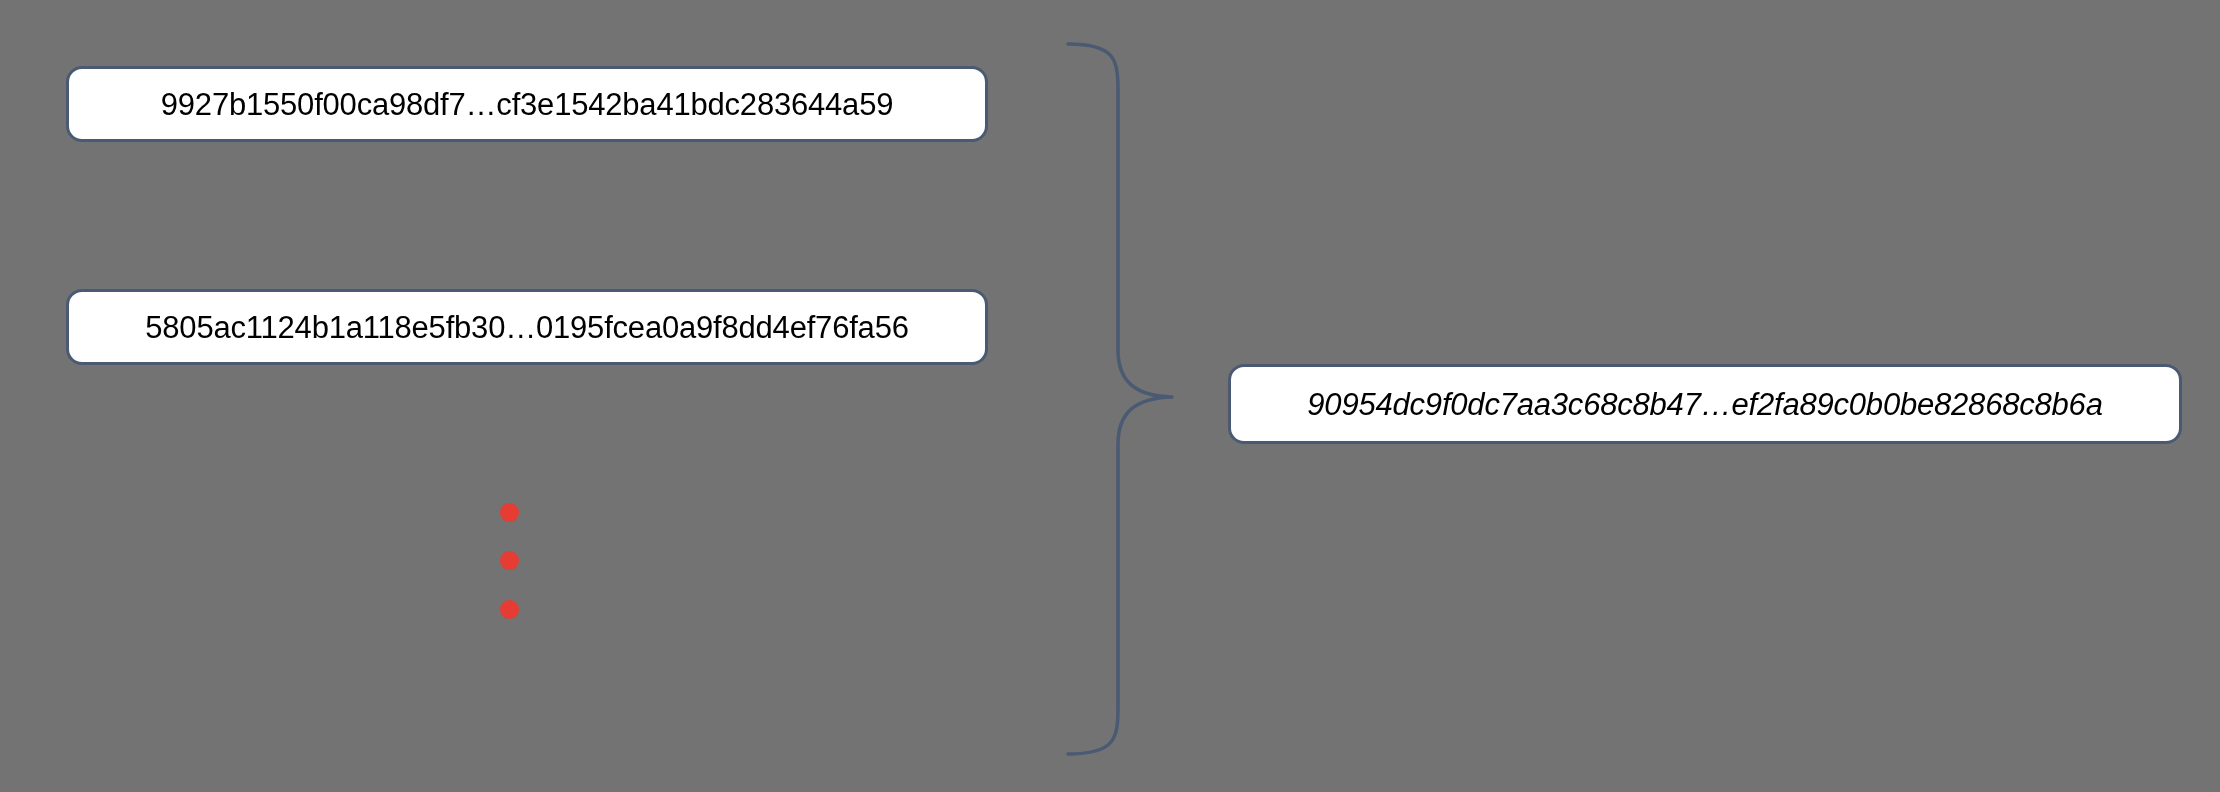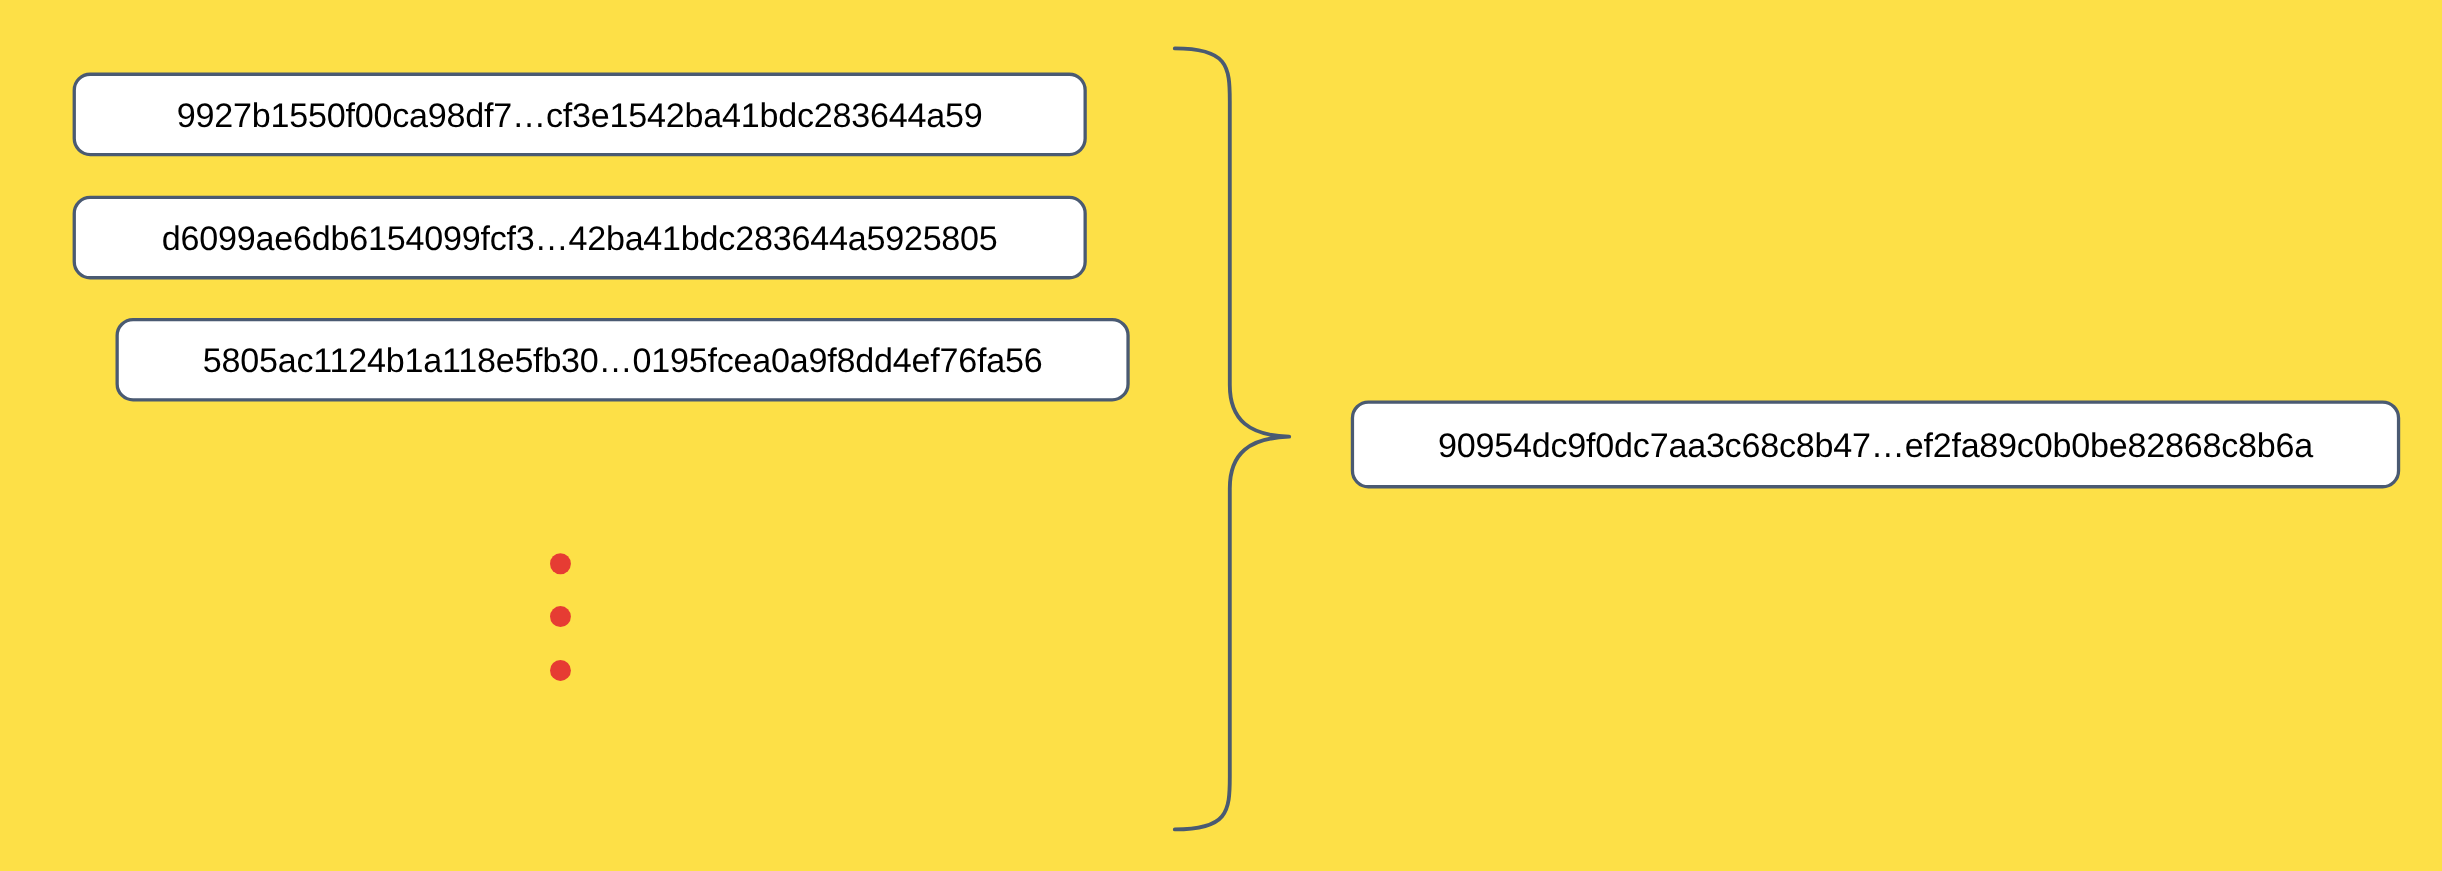--- a/index.html
+++ b/index.html
@@ -7,21 +7,21 @@
     padding: 0;
     background: #ffffff;
   }
   body {
     font-family: "Liberation Sans", sans-serif;
   }
   #canvas {
     position: relative;
     width: 2220px;
     height: 792px;
-    background: #fde047;
+    background: #737373;
     overflow: hidden;
   }
 
   
   .node-box {
     position: absolute;
     box-sizing: border-box;
     background: #ffffff;
     border: 3px solid #4a5a72;
     border-radius: 16px;
@@ -39,30 +39,31 @@
   }
 
   
   .input-box {
     left: 66px;
     width: 922px;
     height: 76px;
   }
   .input-box.i0 { top: 66px; }
   .input-box.i1 { top: 178px; }
-  .input-box.i2 { top: 289px; margin-left: 39px; }
+  .input-box.i2 { top: 289px; }
   .input-box.i3 { top: 400px; }
   .input-box.i4 { top: 644px; }
 
   
   .output-box {
     left: 1228px;
     top: 364px;
     width: 954px;
     height: 80px;
+    font-style: italic;
   }
 
   
   .dots {
     position: absolute;
     left: 500px;
     top: 503px;
     width: 20px;
     height: 120px;
   }
@@ -89,23 +90,20 @@
 </style>
 </head>
 <body>
 
 <div id="canvas">
 
   <div class="node-box input-box i0">
     <span class="node-label">9927b1550f00ca98df7…cf3e1542ba41bdc283644a59</span>
   </div>
 
-  <div class="node-box input-box i1">
-    <span class="node-label">d6099ae6db6154099fcf3…42ba41bdc283644a5925805</span>
-  </div>
 
   <div class="node-box input-box i2">
     <span class="node-label">5805ac1124b1a118e5fb30…0195fcea0a9f8dd4ef76fa56</span>
   </div>
 
 
   <div class="dots">
     <span class="dot d0"></span>
     <span class="dot d1"></span>
     <span class="dot d2"></span>

